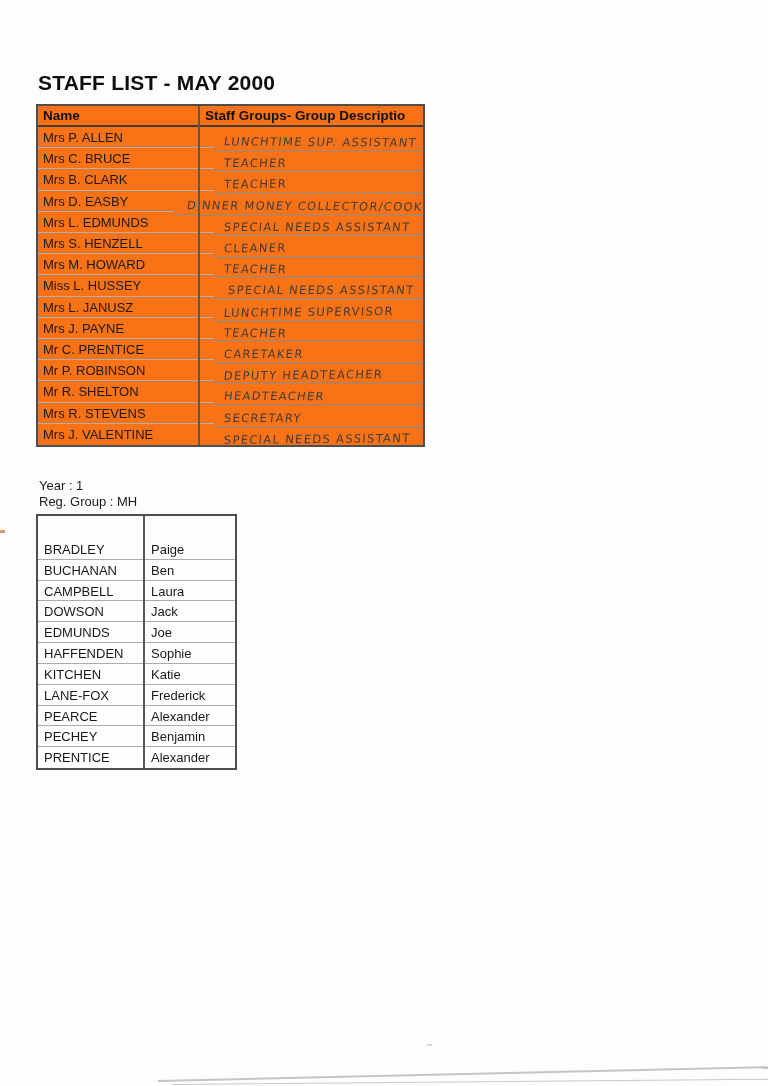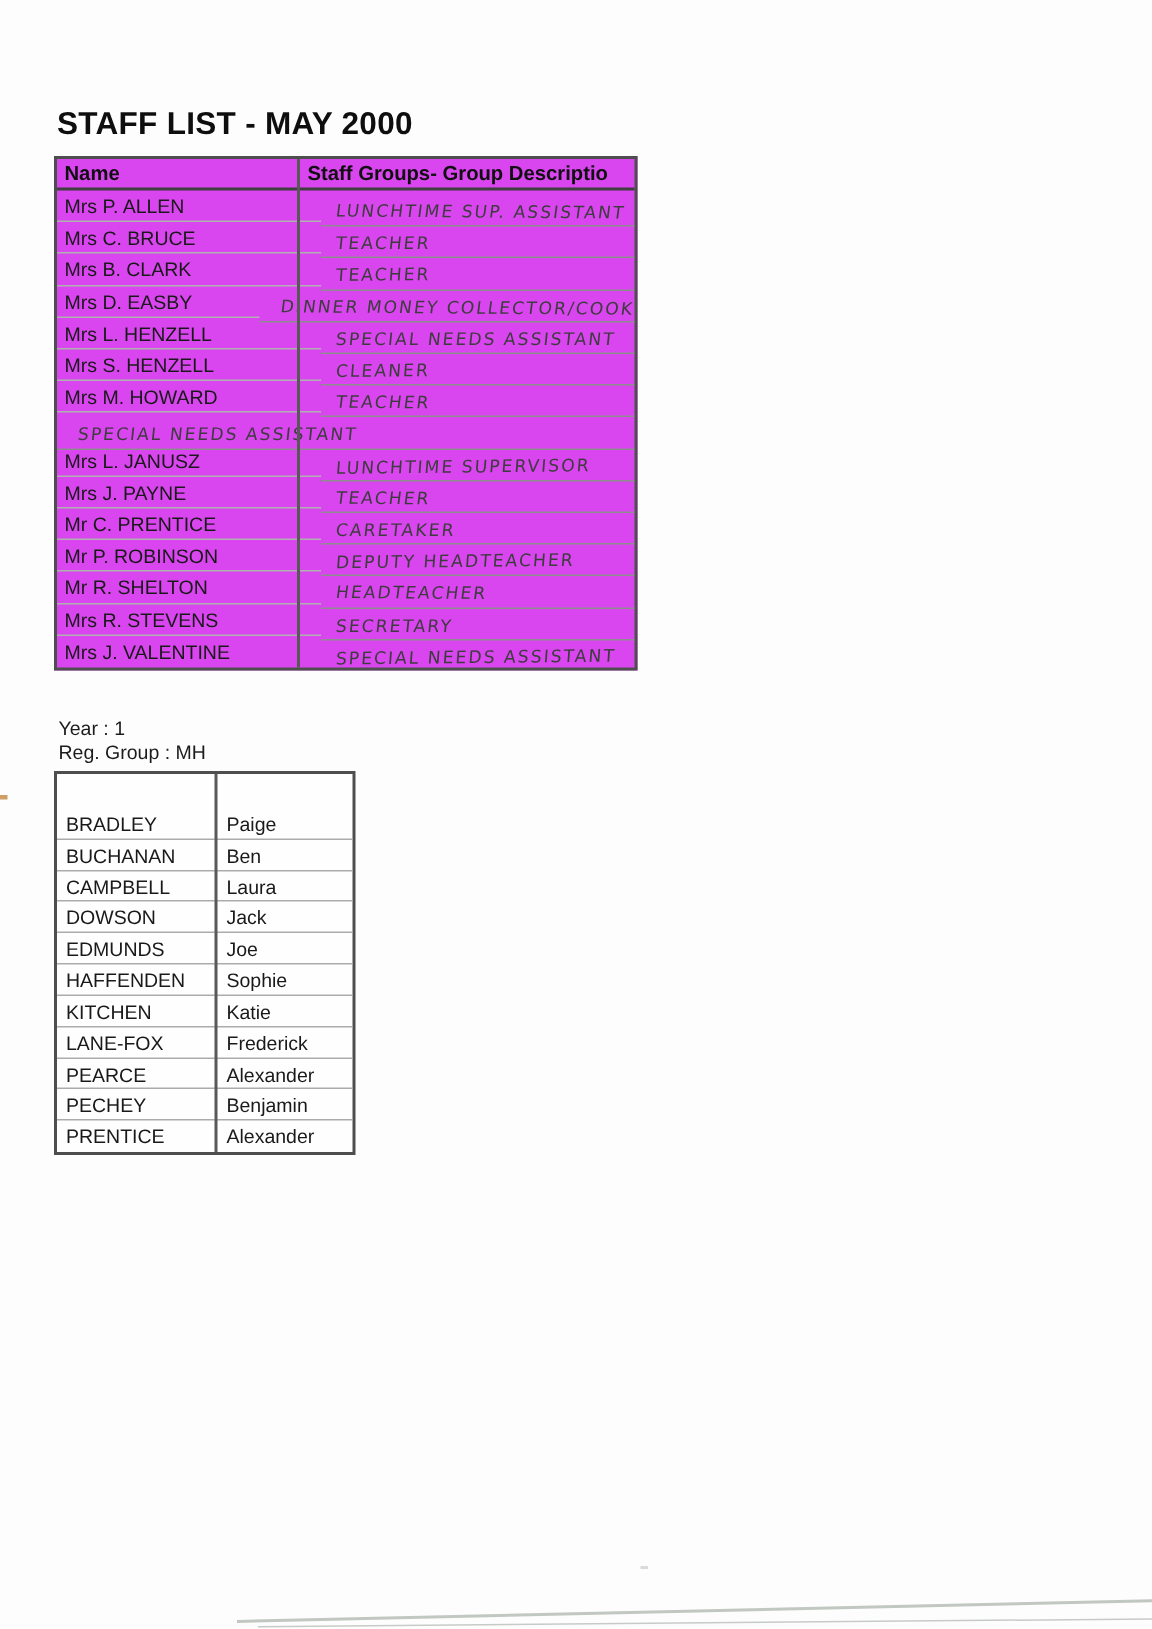--- a/index.html
+++ b/index.html
@@ -9,21 +9,21 @@
     font-family:"Liberation Sans", sans-serif; color:#161616;
   }
   .title {
     position:absolute; left:38px; top:71px;
     font-size:21px; font-weight:bold; letter-spacing:0.2px; color:#0e0e0e;
     white-space:nowrap;
   }
   
   .staff-table {
     position:absolute; left:36px; top:104px; width:389px; height:343px;
-    border:2px solid #4e4e4e; box-sizing:border-box; background:#d946ef;
+    border:2px solid #4e4e4e; box-sizing:border-box; background:#f97316;
   }
   .staff-header {
     display:flex; height:21px; box-sizing:border-box;
     border-bottom:2px solid #3f3f3f;
     font-weight:bold; font-size:13.5px; color:#101010;
   }
   .staff-header .h-name { width:160px; box-sizing:border-box; padding:2px 0 0 5px; }
   .staff-header .h-desc { flex:1; padding:2px 0 0 7px; white-space:nowrap; overflow:hidden; }
   .staff-body {
     position:absolute; left:0; right:0; top:21px; bottom:0;
@@ -119,32 +119,33 @@
       </div>
       <div class="srow">
         <div class="cell-name">Mrs B. CLARK</div>
         <div class="cell-desc"><span class="hand">TEACHER</span></div>
       </div>
       <div class="srow">
         <div class="cell-name">Mrs D. EASBY</div>
         <div class="cell-desc"><span class="hand">DINNER MONEY COLLECTOR/COOK</span></div>
       </div>
       <div class="srow">
-        <div class="cell-name">Mrs L. HENZELL</div>
+        <div class="cell-name">Mrs L. EDMUNDS</div>
         <div class="cell-desc"><span class="hand">SPECIAL NEEDS ASSISTANT</span></div>
       </div>
       <div class="srow">
         <div class="cell-name">Mrs S. HENZELL</div>
         <div class="cell-desc"><span class="hand">CLEANER</span></div>
       </div>
       <div class="srow">
         <div class="cell-name">Mrs M. HOWARD</div>
         <div class="cell-desc"><span class="hand">TEACHER</span></div>
       </div>
       <div class="srow">
+        <div class="cell-name">Miss L. HUSSEY</div>
         <div class="cell-desc"><span class="hand">SPECIAL NEEDS ASSISTANT</span></div>
       </div>
       <div class="srow">
         <div class="cell-name">Mrs L. JANUSZ</div>
         <div class="cell-desc"><span class="hand">LUNCHTIME SUPERVISOR</span></div>
       </div>
       <div class="srow">
         <div class="cell-name">Mrs J. PAYNE</div>
         <div class="cell-desc"><span class="hand">TEACHER</span></div>
       </div>

